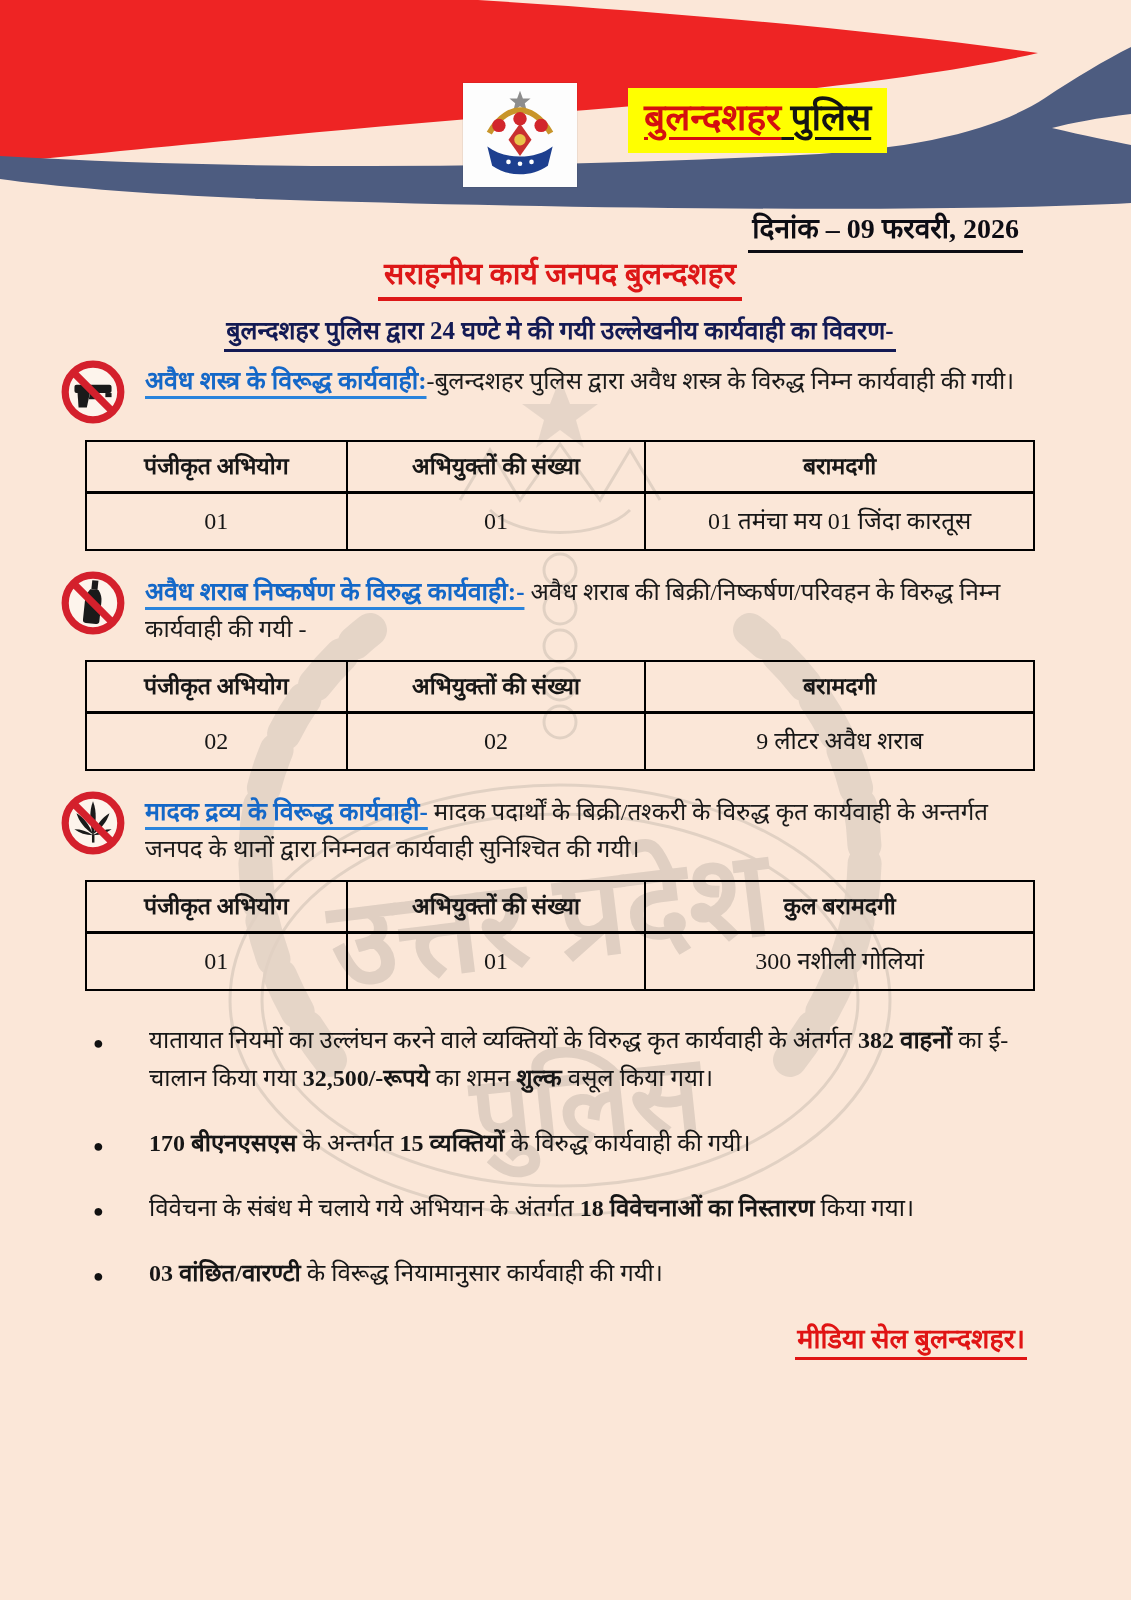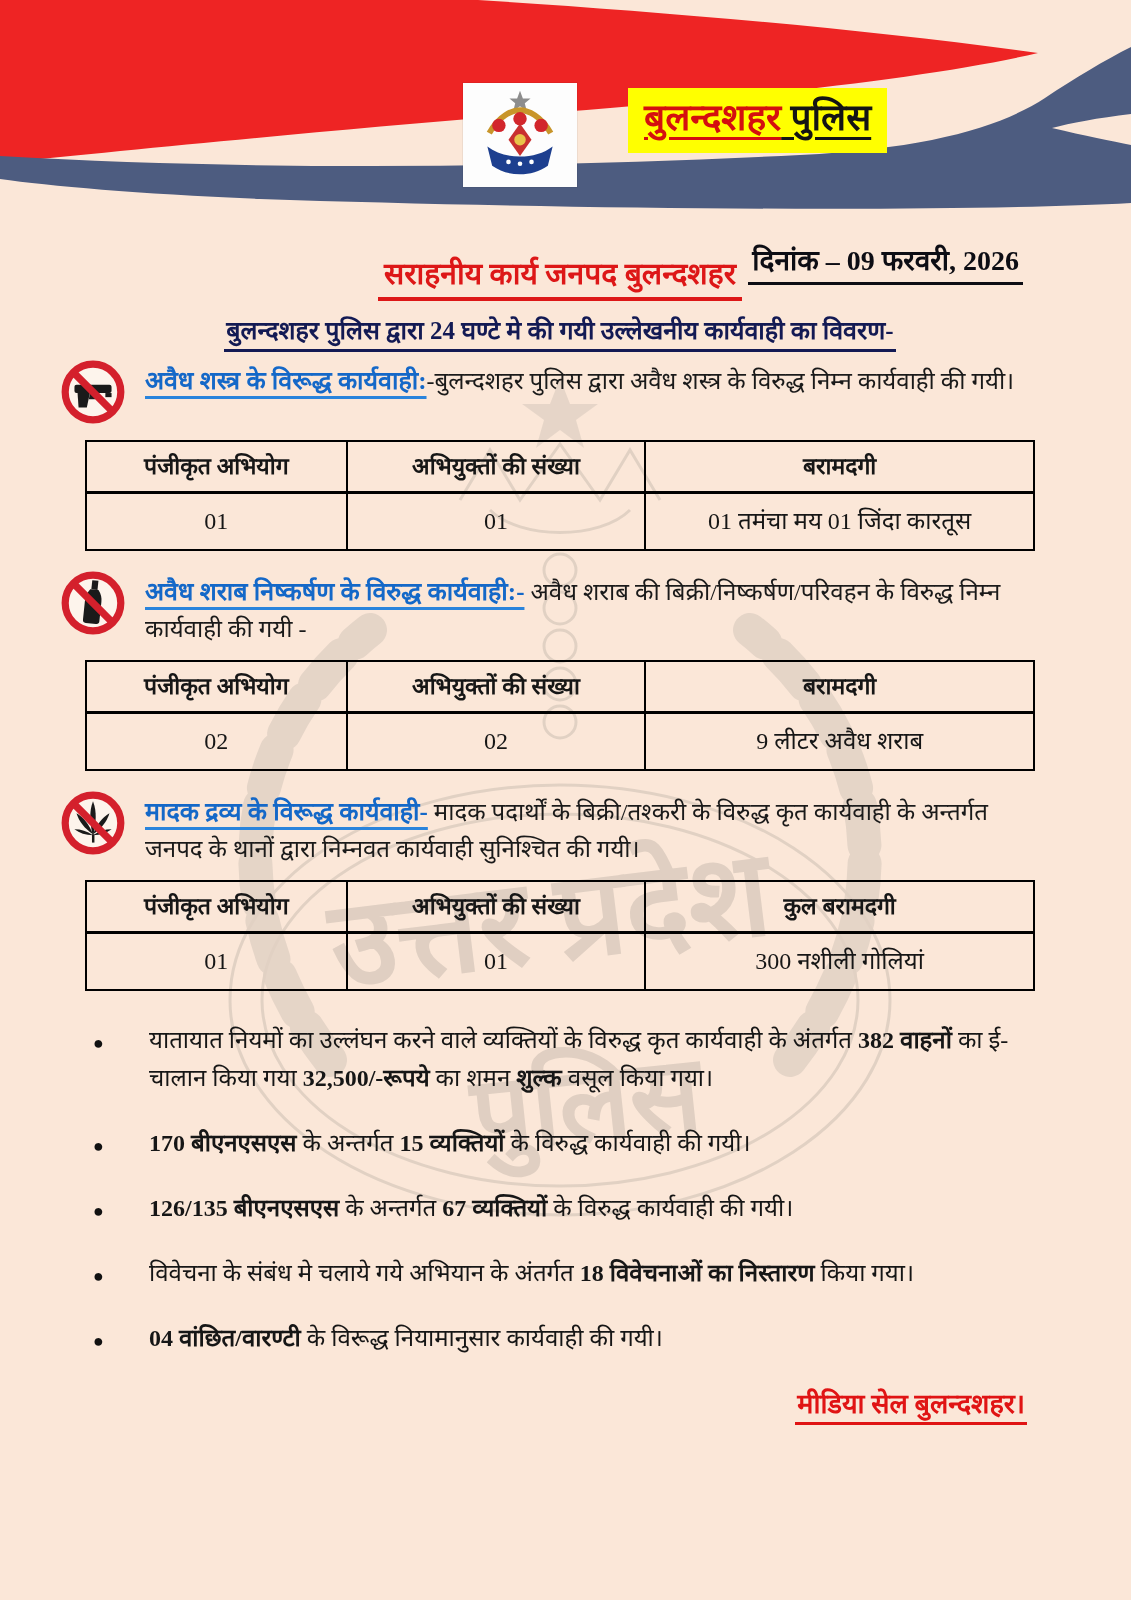--- a/index.html
+++ b/index.html
@@ -21,21 +21,21 @@
   .title-badge{
     position:absolute;left:628px;top:88px;z-index:3;
     background:#ffff00;padding:10px 16px 14px 16px;
     font-weight:bold;font-size:37px;line-height:1.1;white-space:nowrap;
   }
   .title-badge .t-red{color:#d40f0f;text-decoration:underline;text-decoration-thickness:3px;text-underline-offset:7px;}
   .title-badge .t-black{color:#141414;text-decoration:underline;text-decoration-thickness:3px;text-underline-offset:7px;}
   .date-line{
     position:absolute;top:208px;right:108px;z-index:3;
     font-size:28px;font-weight:bold;color:#0d0d14;
-    border-bottom:3px solid #0d0d14;padding:0 4px 4px 4px;margin-top:32px;
+    border-bottom:3px solid #0d0d14;padding:0 4px 4px 4px;
   }
   
   .watermark{position:absolute;left:160px;top:360px;z-index:0;opacity:.30;}
   
   .content{position:absolute;left:85px;top:252px;width:950px;z-index:2;}
   .main-title{
     display:table;margin:0 auto;
     color:#dd1717;font-size:30px;font-weight:bold;
     border-bottom:4px solid #dd1717;padding:0 6px 4px 6px;
   }
@@ -221,23 +221,22 @@
           <td>01</td>
           <td>300 नशीली गोलियां</td>
         </tr>
       </tbody>
         </table>
     </div>
 
     <ul class="bullets">
       <li><span>यातायात नियमों का उल्लंघन करने वाले व्यक्तियों के विरुद्ध कृत कार्यवाही के अंतर्गत </span><span class="b">382 वाहनों</span><span> का ई-चालान किया गया </span><span class="b">32,500/-रूपये</span><span> का शमन </span><span class="b">शुल्क</span><span> वसूल किया गया।</span></li>
       <li><span class="b">170 बीएनएसएस</span><span> के अन्तर्गत </span><span class="b">15 व्यक्तियों</span><span> के विरुद्ध कार्यवाही की गयी।</span></li>
-      <li><span class="b">126/135 बीएनएसएस</span><span> के अन्तर्गत </span><span class="b">67 व्यक्तियों</span><span> के विरुद्ध कार्यवाही की गयी।</span></li>
       <li><span>विवेचना के संबंध मे चलाये गये अभियान के अंतर्गत </span><span class="b">18 विवेचनाओं का निस्तारण</span><span> किया गया।</span></li>
-      <li><span class="b">04 वांछित/वारण्टी</span><span> के विरूद्ध नियामानुसार कार्यवाही की गयी।</span></li>
+      <li><span class="b">03 वांछित/वारण्टी</span><span> के विरूद्ध नियामानुसार कार्यवाही की गयी।</span></li>
     </ul>
 
     <div class="media-cell">
       <span>मीडिया सेल बुलन्दशहर।</span>
     </div>
 
   </div>
 </div>
 
 </body></html>

